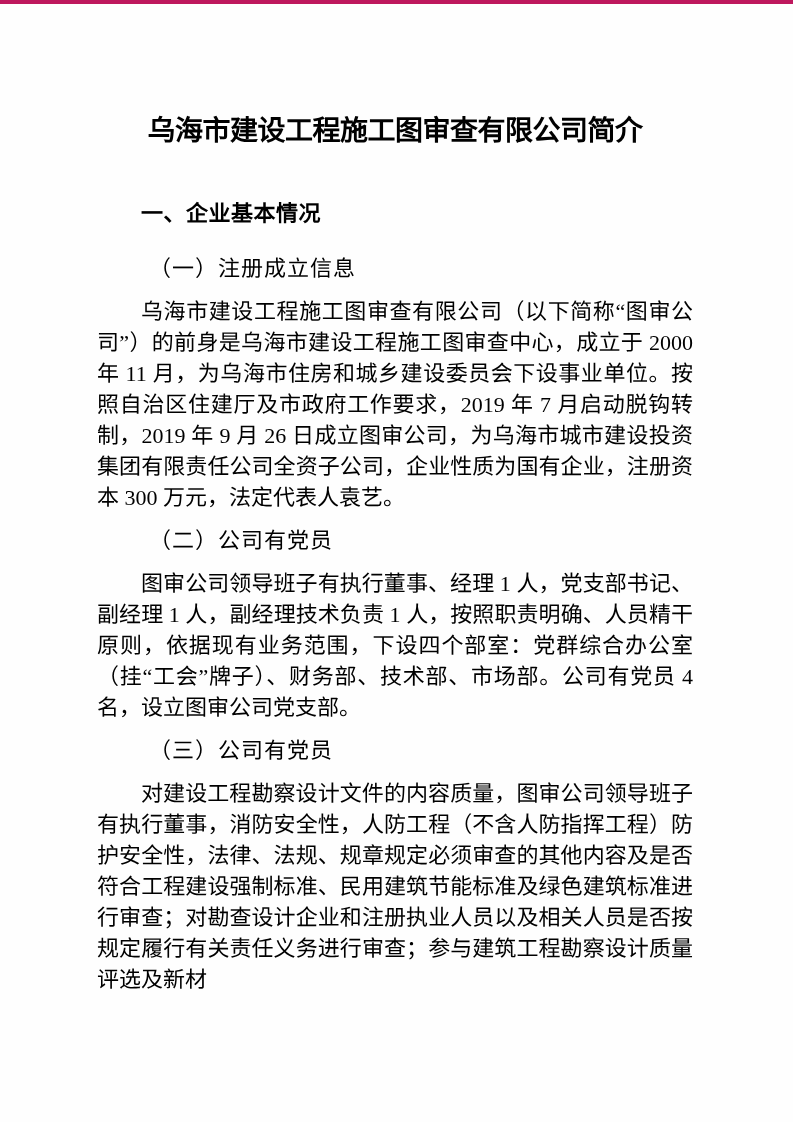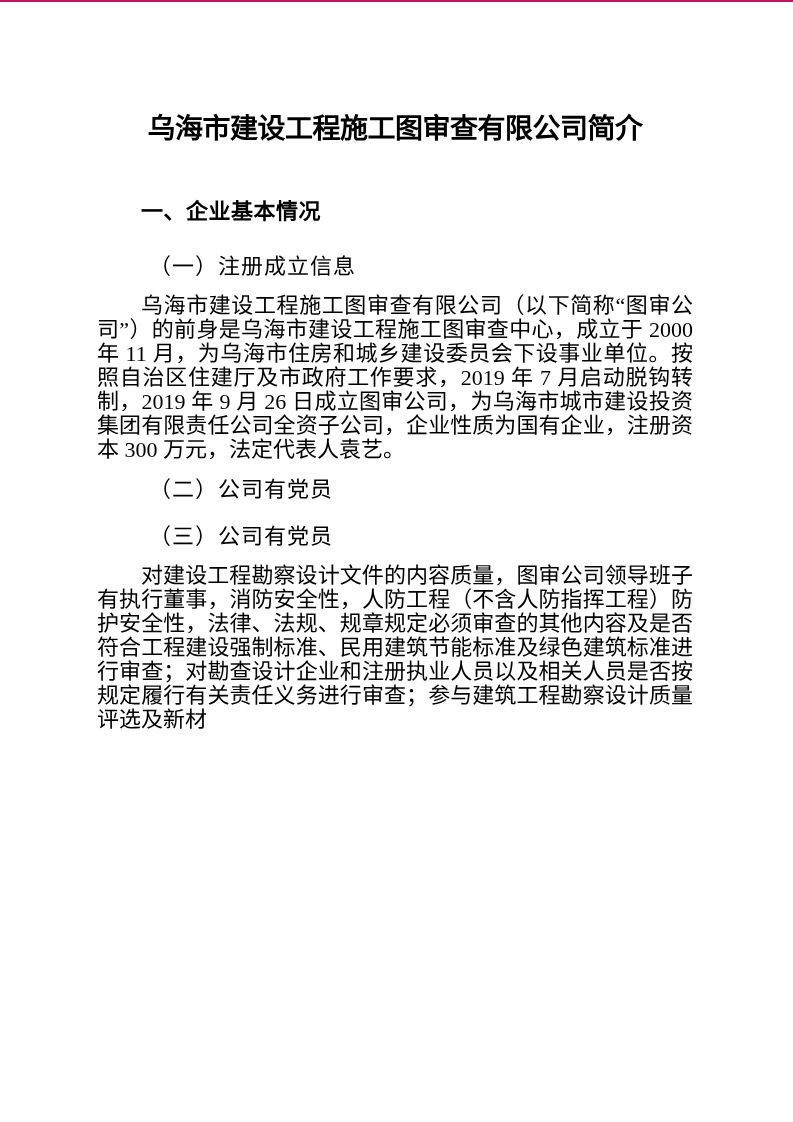--- a/index.html
+++ b/index.html
@@ -6,21 +6,21 @@
     margin: 0;
     padding: 0;
     background: #ffffff;
   }
   .page {
     position: relative;
     width: 793px;
     height: 1122px;
     margin: 0 auto;
     background: #fefefe;
-    border-top: 2px solid #be185d;
+    border-top: 4px solid #be185d;
     overflow: hidden;
     box-sizing: border-box;
     color: #000;
   }
   .content {
     padding: 104px 100px 0 97px; 
   }
   .doc-title {
     margin: 0;
     text-align: center;
@@ -46,38 +46,39 @@
     font-weight: normal;
     font-size: 22px;
     line-height: 39px;
     text-indent: 2em;
     letter-spacing: 1px;
   }
   .body-para {
     margin: 0;
     font-family: "Liberation Serif", "DejaVu Serif", serif;
     font-size: 22px;
-    line-height: 24px;
+    line-height: 31px;
     text-indent: 2em;
     text-align: justify;
     text-justify: inter-ideograph;
   }
 </style>
 </head>
 <body>
 
 <div class="page">
   <div class="content">
 
     <h1 class="doc-title">乌海市建设工程施工图审查有限公司简介</h1>
 
     <h2 class="section-heading">一、企业基本情况</h2>
 
     <h3 class="sub-heading">（一）注册成立信息</h3>
     <p class="body-para">乌海市建设工程施工图审查有限公司（以下简称“图审公司”）的前身是乌海市建设工程施工图审查中心，成立于 2000 年 11 月，为乌海市住房和城乡建设委员会下设事业单位。按照自治区住建厅及市政府工作要求，2019 年 7 月启动脱钩转制，2019 年 9 月 26 日成立图审公司，为乌海市城市建设投资集团有限责任公司全资子公司，企业性质为国有企业，注册资本 300 万元，法定代表人袁艺。</p>
 
     <h3 class="sub-heading">（二）公司有党员</h3>
+    <p class="body-para">图审公司领导班子有执行董事、经理 1 人，党支部书记、副经理 1 人，副经理技术负责 1 人，按照职责明确、人员精干原则，依据现有业务范围，下设四个部室：党群综合办公室（挂“工会”牌子）、财务部、技术部、市场部。公司有党员 4 名，设立图审公司党支部。</p>
 
     <h3 class="sub-heading">（三）公司有党员</h3>
     <p class="body-para">对建设工程勘察设计文件的内容质量，图审公司领导班子有执行董事，消防安全性，人防工程（不含人防指挥工程）防护安全性，法律、法规、规章规定必须审查的其他内容及是否符合工程建设强制标准、民用建筑节能标准及绿色建筑标准进行审查；对勘查设计企业和注册执业人员以及相关人员是否按规定履行有关责任义务进行审查；参与建筑工程勘察设计质量评选及新材</p>
 
   </div>
 </div>
 
 </body></html>

